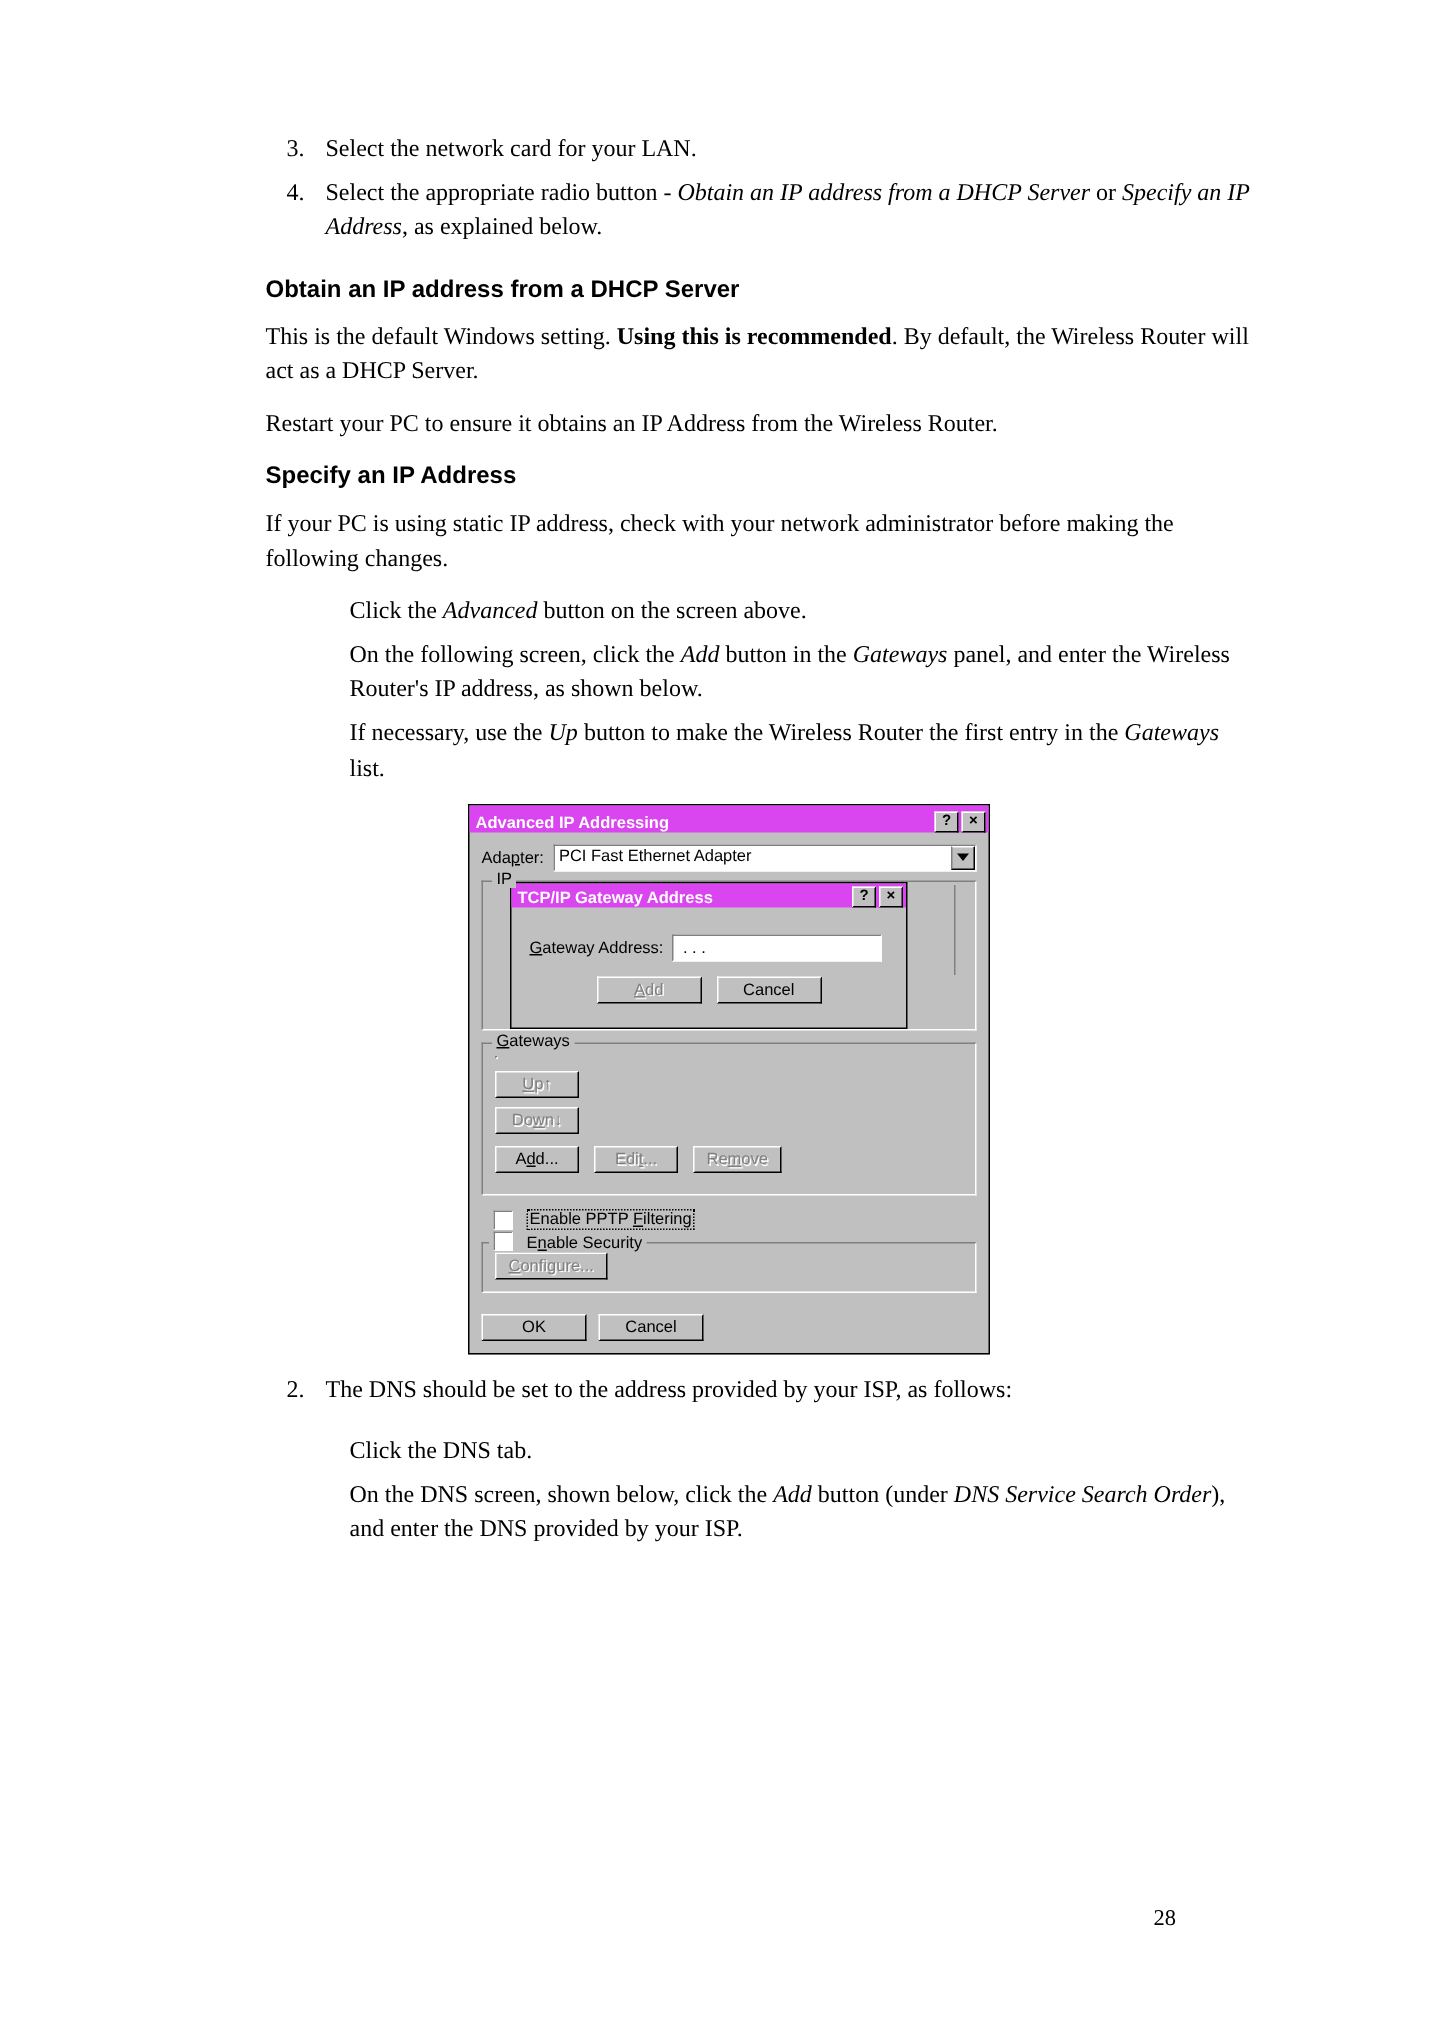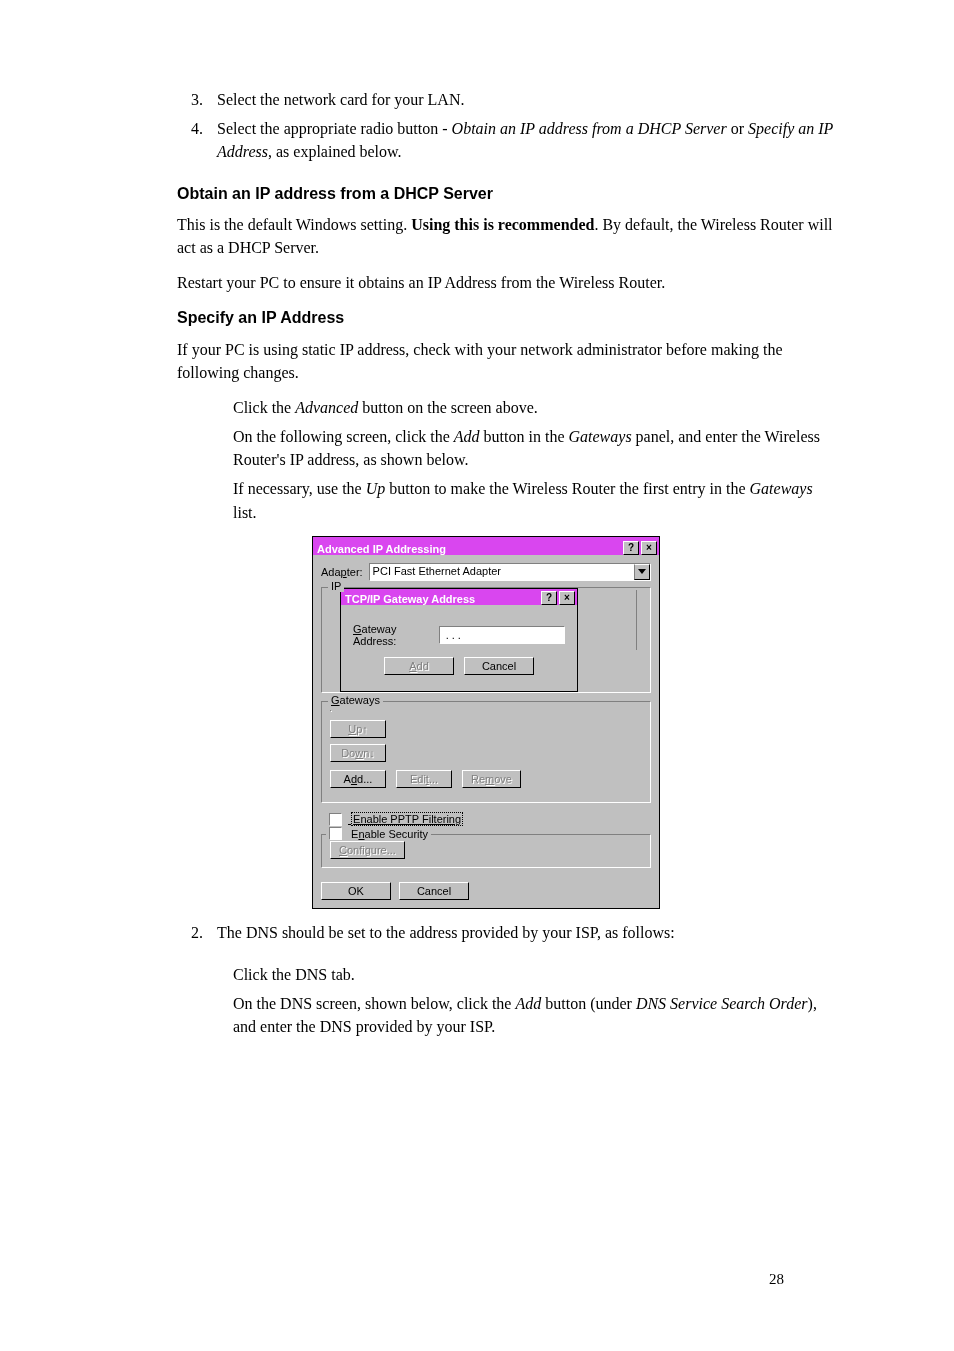--- a/index.html
+++ b/index.html
@@ -136,21 +136,21 @@
     margin: 6px 0 8px 0;
   }
   .ip-tag {
     position: absolute; top: -8px; left: 6px;
     background:#c0c0c0; padding:0 3px;
   }
   .sub-dialog {
     margin-left: 18px;
     border: 1px solid #000;
     background: #c0c0c0;
-    width: 238px;
+    width: 265px;
   }
   .sub-dialog .titlebar.small { height: 16px; font-size: 11px; }
   .ip-field {
     display: inline-flex;
     border: 1px solid #808080;
     border-right-color:#fff; border-bottom-color:#fff;
     background:#fff;
     height: 18px;
     width: 140px;
     align-items: center;
@@ -182,21 +182,21 @@
   }
   .gw-inner { display:flex; gap:8px; align-items:flex-start;flex-direction:column; }
   .gw-side { display:flex; flex-direction:column; gap:6px; }
   .btn95.small { min-width:56px; }
 
   .chk {
     width:13px;height:13px;border:1px solid #808080;
     border-right-color:#fff;border-bottom-color:#fff;background:#fff;
     display:inline-block; margin-right:6px; vertical-align:middle;
   }
-  .chk-row { padding: 4px 8px; text-decoration: underline; }
+  .chk-row { padding: 4px 8px; }
 
   .ok-row { display:flex; gap:8px; padding: 0 8px 8px 8px; }
 
   .dotted-focus {
     border: 1px dotted #000;
     padding: 0 1px;
   }
   .scroll-stub {
     width:12px;height:60px;background:#c0c0c0;border-left:1px solid #808080;float:right;margin:2px 2px 0 0;
   }

